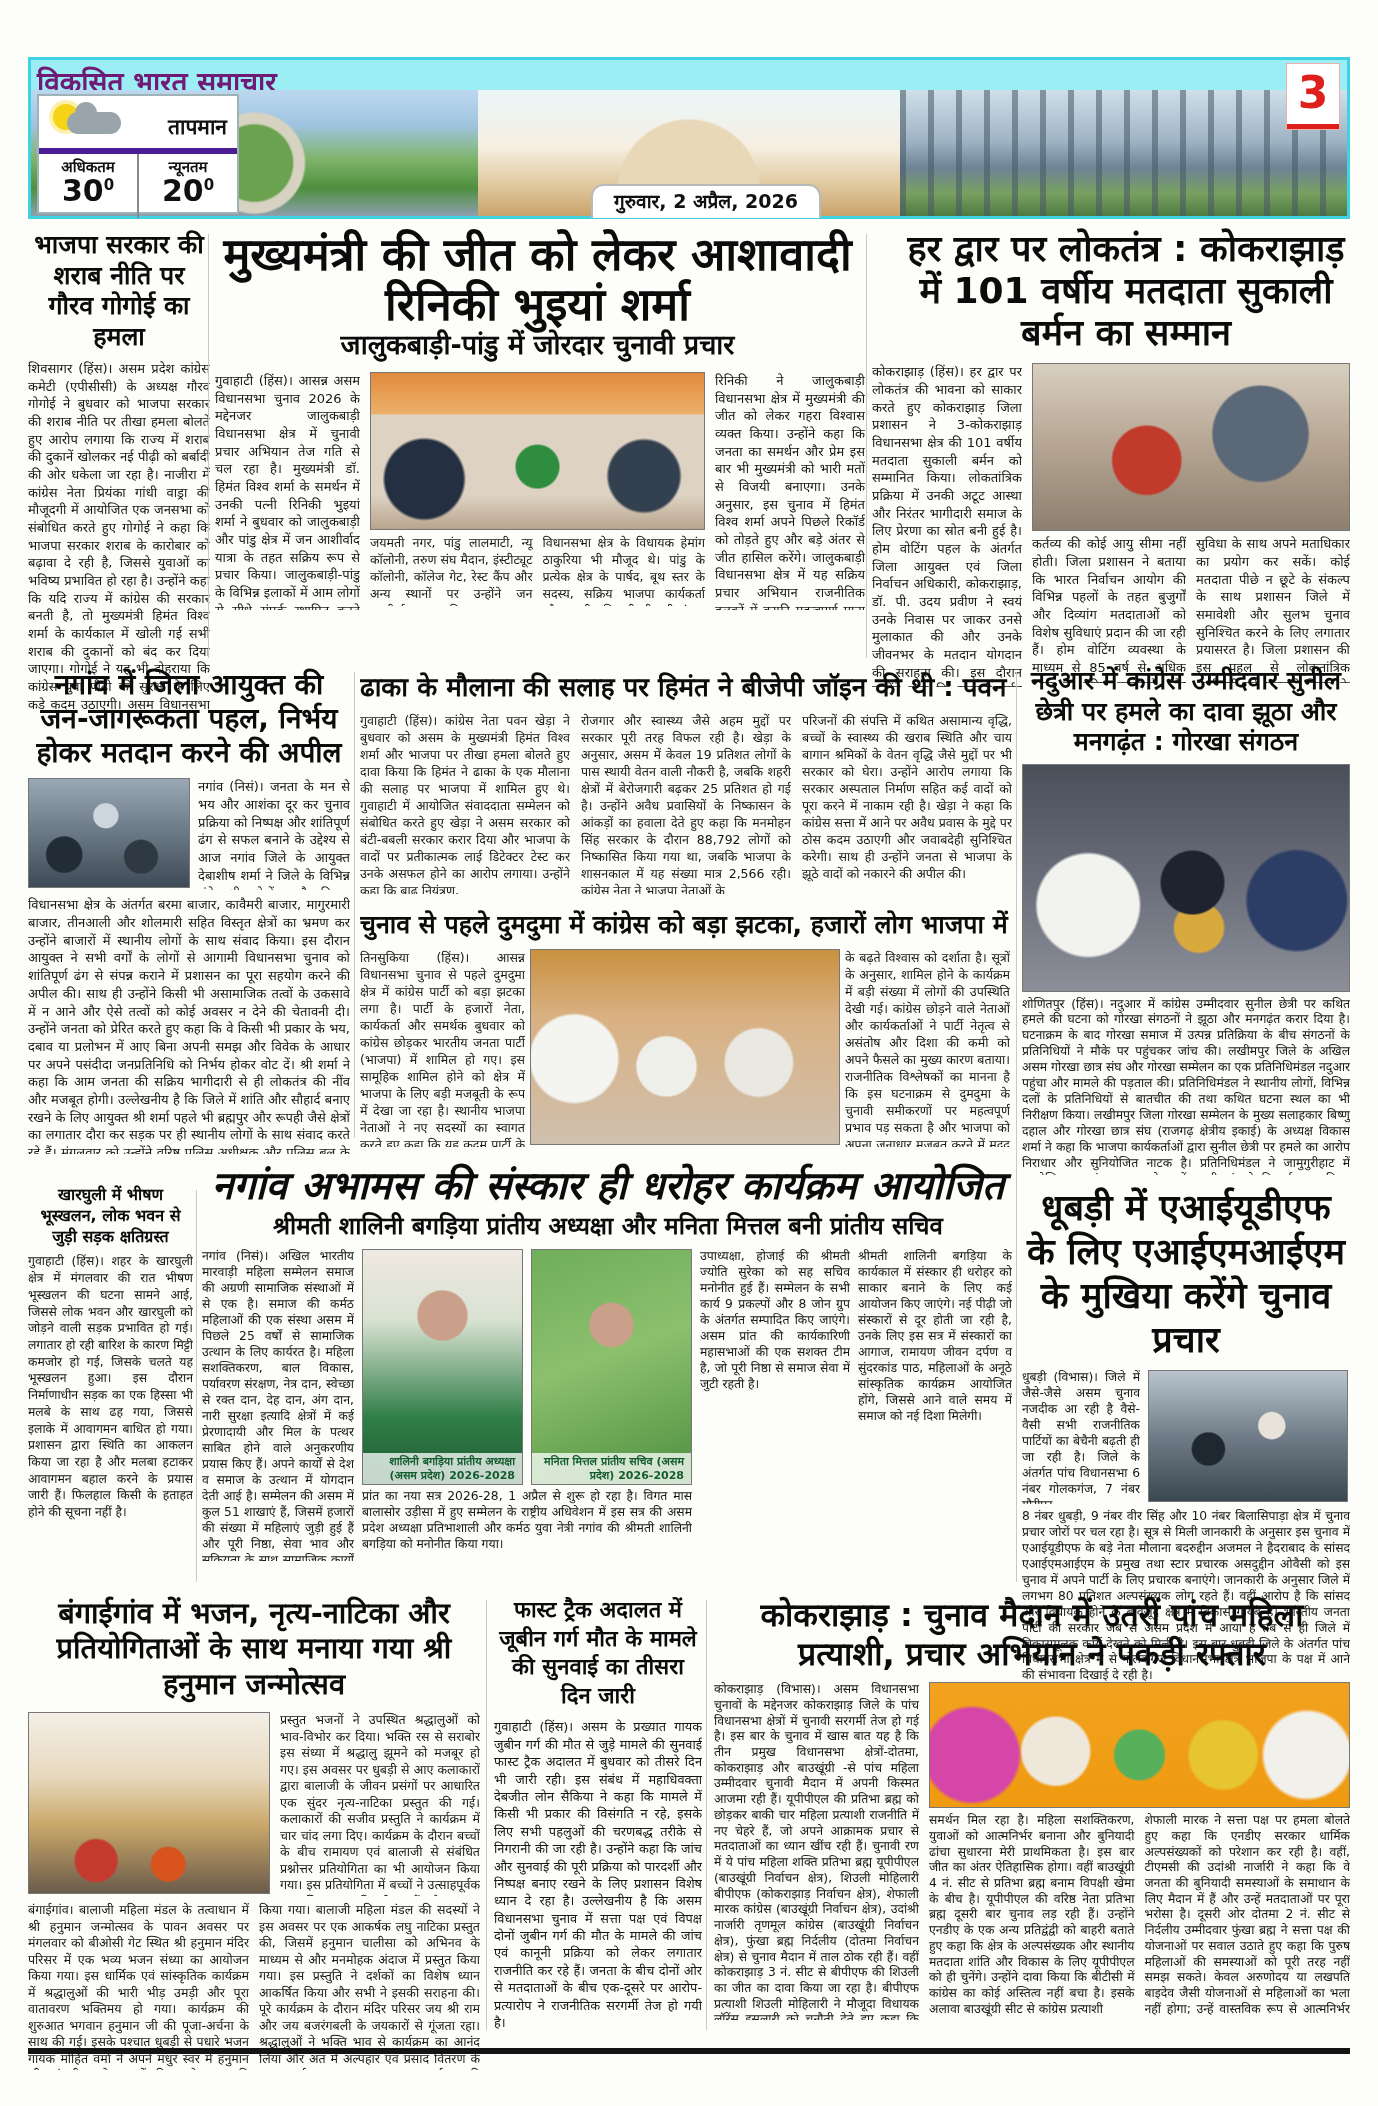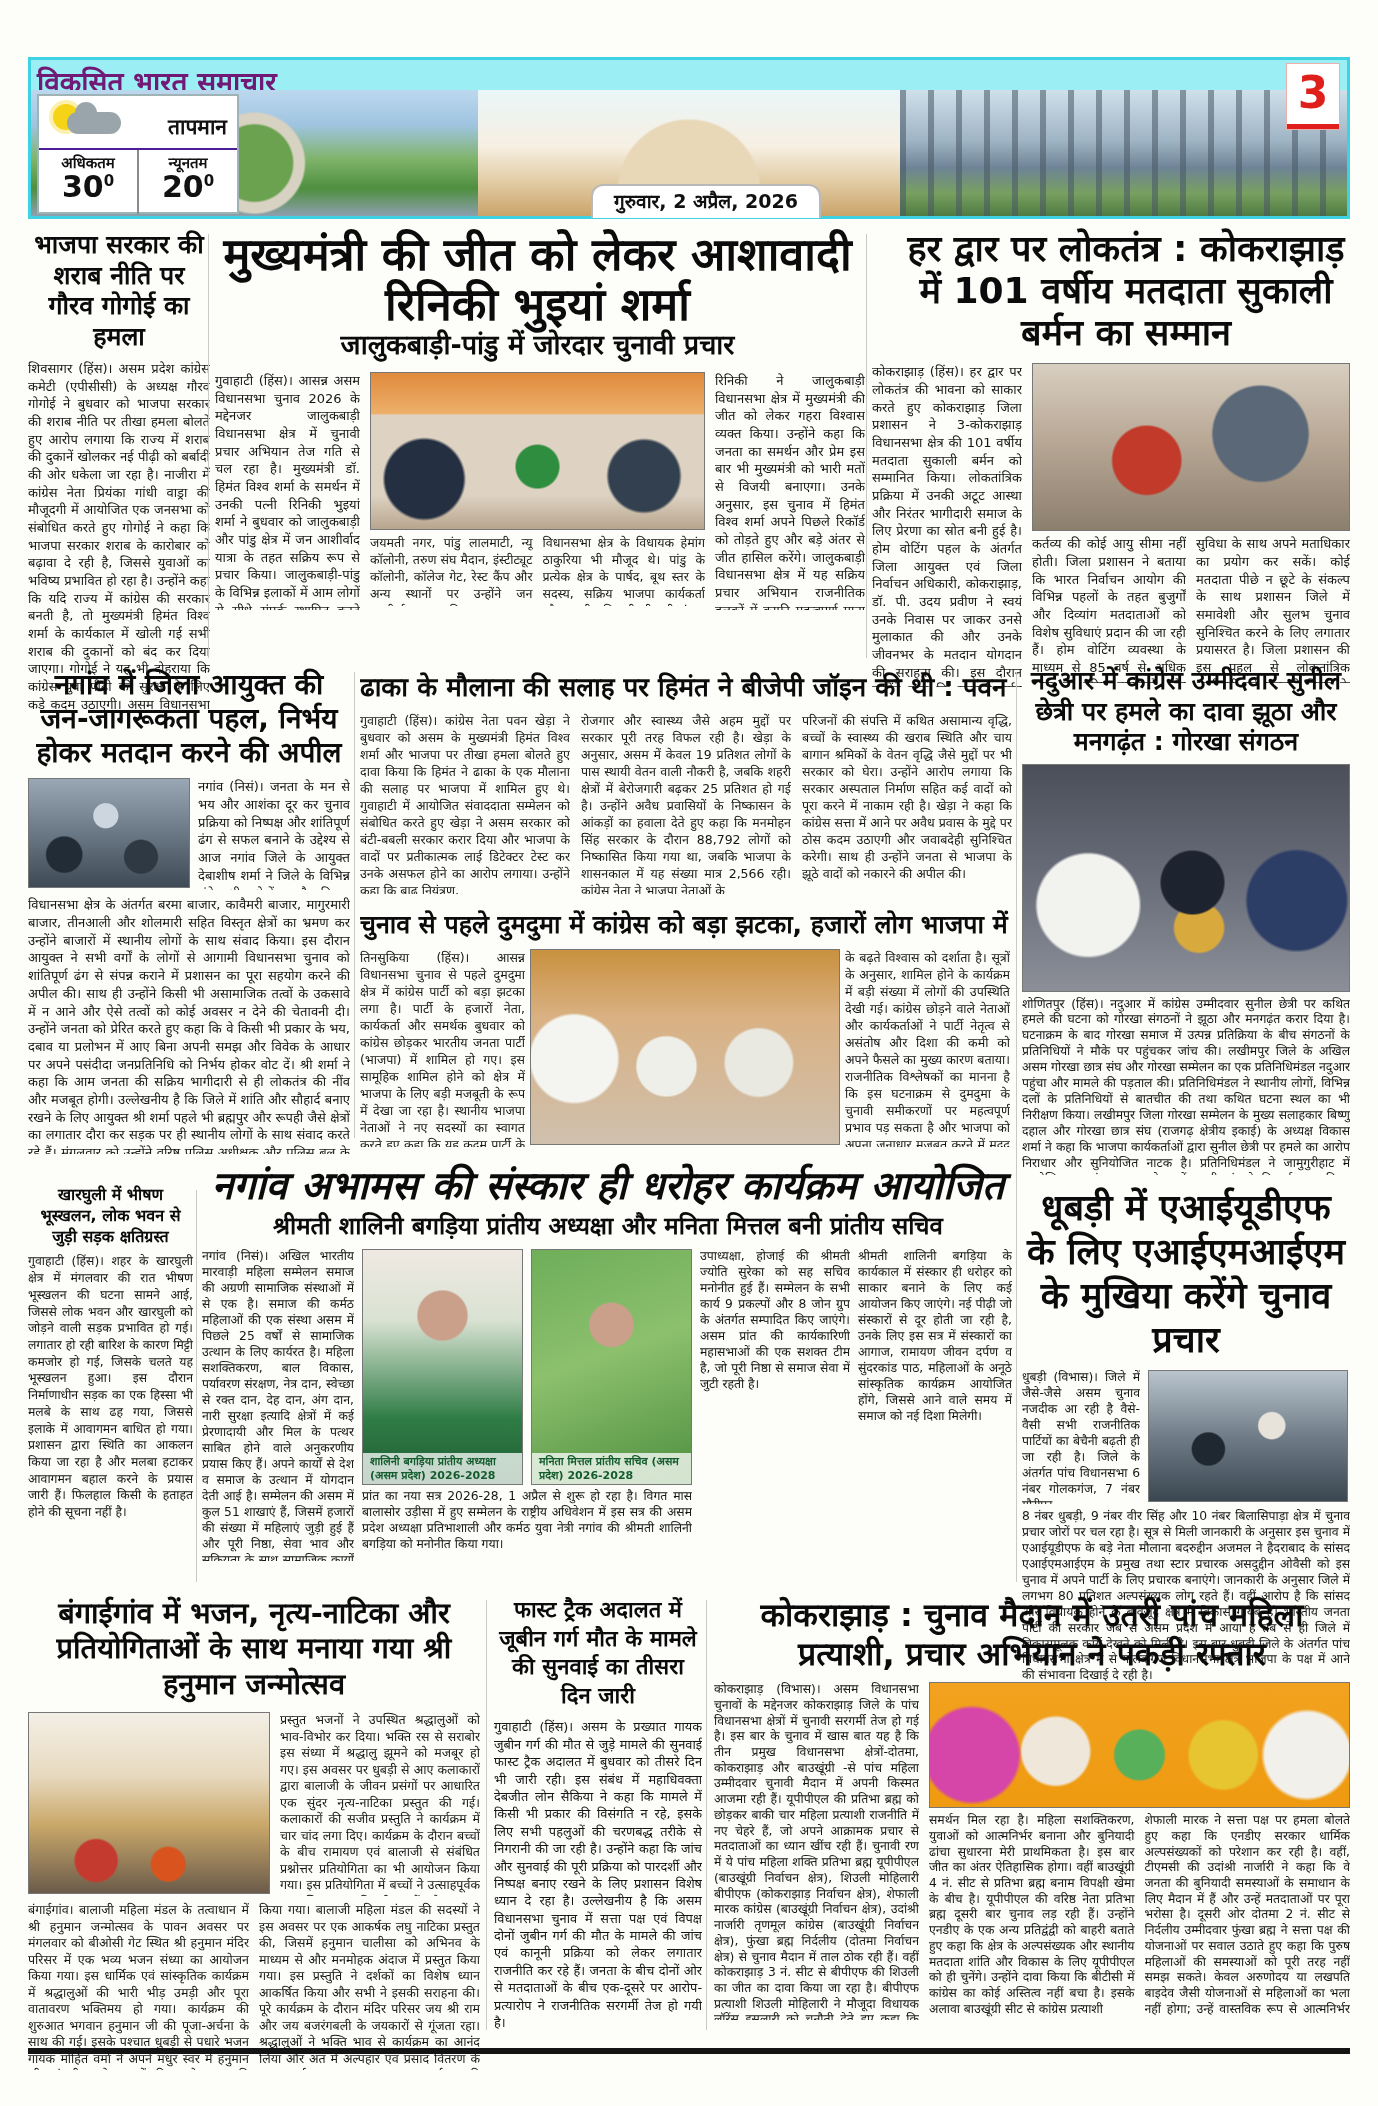--- a/index.html
+++ b/index.html
@@ -24,42 +24,42 @@
             font-size:62px;font-weight:bold;color:#df1f1c;letter-spacing:1px;
             text-shadow:0 0 5px #fff,0 0 9px #fff,2px 2px 0 #fff;}
   .pagenum{position:absolute;right:8px;top:4px;width:52px;height:60px;background:#fff;
            border-bottom:5px solid #df1f1c;box-shadow:0 0 0 1px #e9b0ac;
            font-size:44px;font-weight:bold;color:#df1f1c;text-align:center;line-height:58px;}
   .datepill{position:absolute;left:560px;top:124px;width:226px;height:32px;background:#fff;
             border:2px solid #b9b9b9;border-bottom:none;border-radius:12px 12px 0 0;
             font-size:19px;font-weight:bold;text-align:center;line-height:30px;}
   .weather{position:absolute;left:6px;top:34px;width:202px;height:120px;background:#fff;
            border:2px solid #9fb3b6;box-sizing:border-box;}
-  .wx-top{position:relative;height:52px;border-bottom:2px solid #4c1d95;}
+  .wx-top{position:relative;height:52px;border-bottom:6px solid #4c1d95;}
   .sun{position:absolute;left:14px;top:8px;width:26px;height:26px;border-radius:50%;
        background:#f5d417;box-shadow:0 0 0 4px rgba(245,212,23,.35);}
   .cloud{position:absolute;left:28px;top:16px;width:54px;height:22px;border-radius:14px;
          background:#9aa5ab;}
   .cloud:before{content:"";position:absolute;left:8px;top:-10px;width:22px;height:22px;
                 border-radius:50%;background:#9aa5ab;}
   .wx-title{position:absolute;right:10px;top:16px;font-size:21px;font-weight:bold;}
   .wx-cols{display:flex;height:64px;justify-content:center;}
   .wx-col{flex:1;text-align:center;}
   .wx-col + .wx-col{border-left:2px solid #8a8a8a;}
   .wx-label{font-size:15px;font-weight:bold;margin-top:2px;}
   .wx-val{font-size:30px;font-weight:bold;line-height:1;}
   .wx-val sup{font-size:15px;}
   
   .art{position:absolute;box-sizing:border-box;}
   .hl{font-weight:bold;text-align:center;color:#0b0b0b;line-height:1.22;}
   .bt{text-align:justify;overflow:hidden;line-height:1.36;color:#161616;}
   .row{display:flex;}
   .ph{position:relative;border:1px solid #777;box-sizing:border-box;overflow:hidden;flex:none;}
   .cap{position:absolute;left:0;right:0;bottom:0;background:rgba(255,255,255,.75);
-       color:#145c2e;font-weight:bold;font-size:11px;text-align:left;line-height:1.2;padding:2px 7px;}
+       color:#145c2e;font-weight:bold;font-size:11px;text-align:right;line-height:1.2;padding:2px 7px;}
   .vline{position:absolute;width:1px;background:#c9c9c6;}
   .bottom-rule{position:absolute;left:28px;top:2048px;width:1322px;height:6px;background:#141414;}
   
   .ph-cm{background:
      radial-gradient(circle at 50% 60%, #2f8d3f 11%, rgba(0,0,0,0) 12%),
      radial-gradient(circle at 16% 68%, #243041 13%, rgba(0,0,0,0) 14%),
      radial-gradient(circle at 82% 66%, #33404f 12%, rgba(0,0,0,0) 13%),
      linear-gradient(180deg,#e08a3c 0%,#edb06b 26%,#ded3c3 27% 78%,#b8a58e 100%);}
   .ph-sukali{background:
      radial-gradient(circle at 36% 58%, #c23a2a 15%, rgba(0,0,0,0) 16%),

